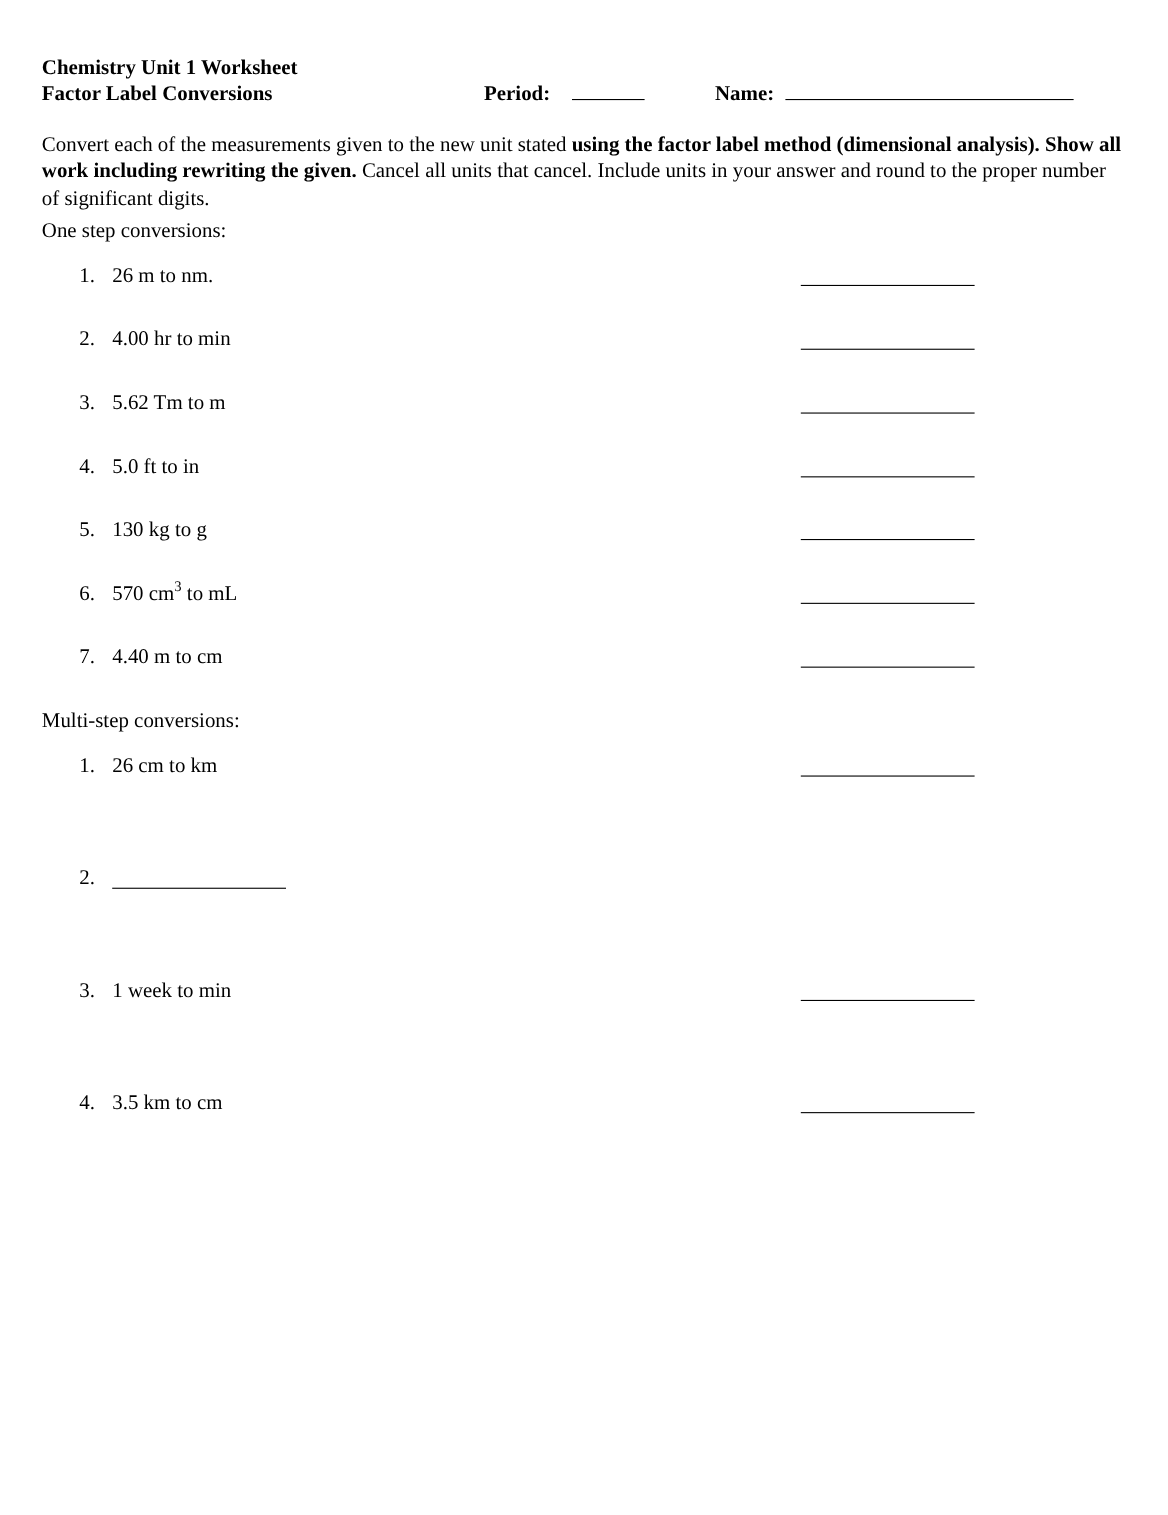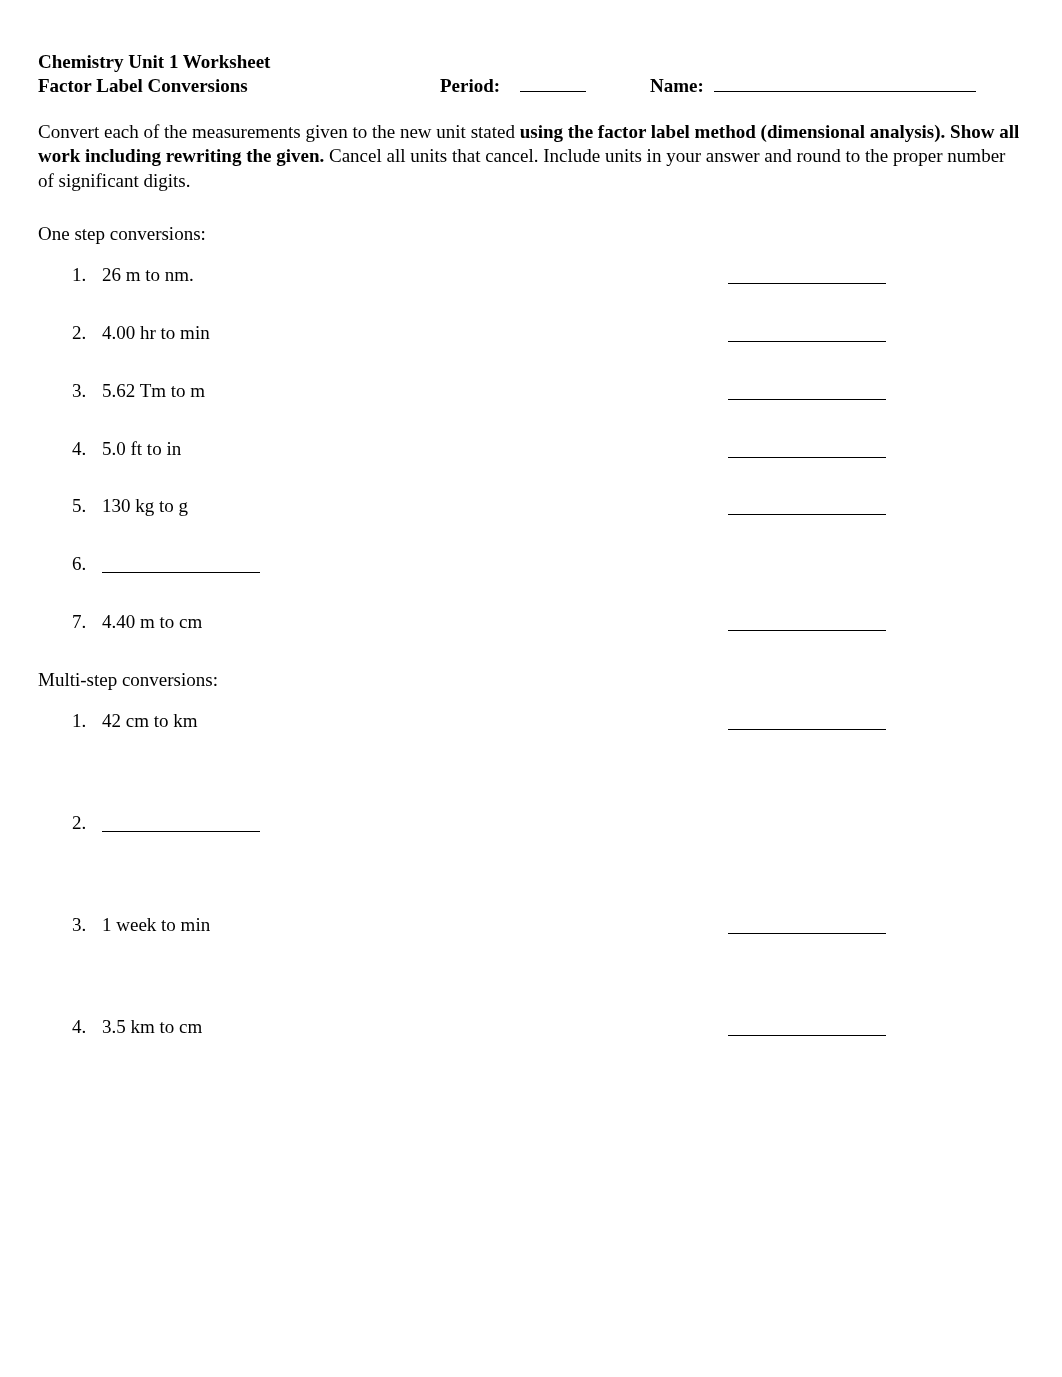--- a/index.html
+++ b/index.html
@@ -53,21 +53,21 @@
     }
     .header-name .blank {
       border-bottom: 1.5px solid #000;
       display: inline-block;
       flex: 1 1 auto;
       margin-left: 10px;
       height: 1.05em;
       max-width: 262px;
     }
     .instructions {
-      margin-bottom: 28px;
+      margin-bottom: 4px;
       line-height: 1.3;
     }
     .instructions .bold { font-weight: bold; }
     .section-head {
       font-weight: normal;
       margin-bottom: 18px;
     }
     .qlist {
       margin-left: 34px;
       margin-right: 0;
@@ -143,33 +143,34 @@
         <div class="qtext">5.0 ft to in</div>
         <div class="answer-line"></div>
       </div>
       <div class="qrow">
         <div class="qnum">5.</div>
         <div class="qtext">130 kg to g</div>
         <div class="answer-line"></div>
       </div>
       <div class="qrow">
         <div class="qnum">6.</div>
+        <div class="qtext">570 cm<sup>3</sup> to mL</div>
         <div class="answer-line"></div>
       </div>
       <div class="qrow">
         <div class="qnum">7.</div>
         <div class="qtext">4.40 m to cm</div>
         <div class="answer-line"></div>
       </div>
     </div>
     <div class="section-head">Multi-step conversions:</div>
     <div class="qlist">
       <div class="qrow large-gap">
         <div class="qnum">1.</div>
-        <div class="qtext">42 cm to km</div>
+        <div class="qtext">26 cm to km</div>
         <div class="answer-line"></div>
       </div>
       <div class="qrow large-gap">
         <div class="qnum">2.</div>
         <div class="answer-line"></div>
       </div>
       <div class="qrow large-gap">
         <div class="qnum">3.</div>
         <div class="qtext">1 week to min</div>
         <div class="answer-line"></div>

